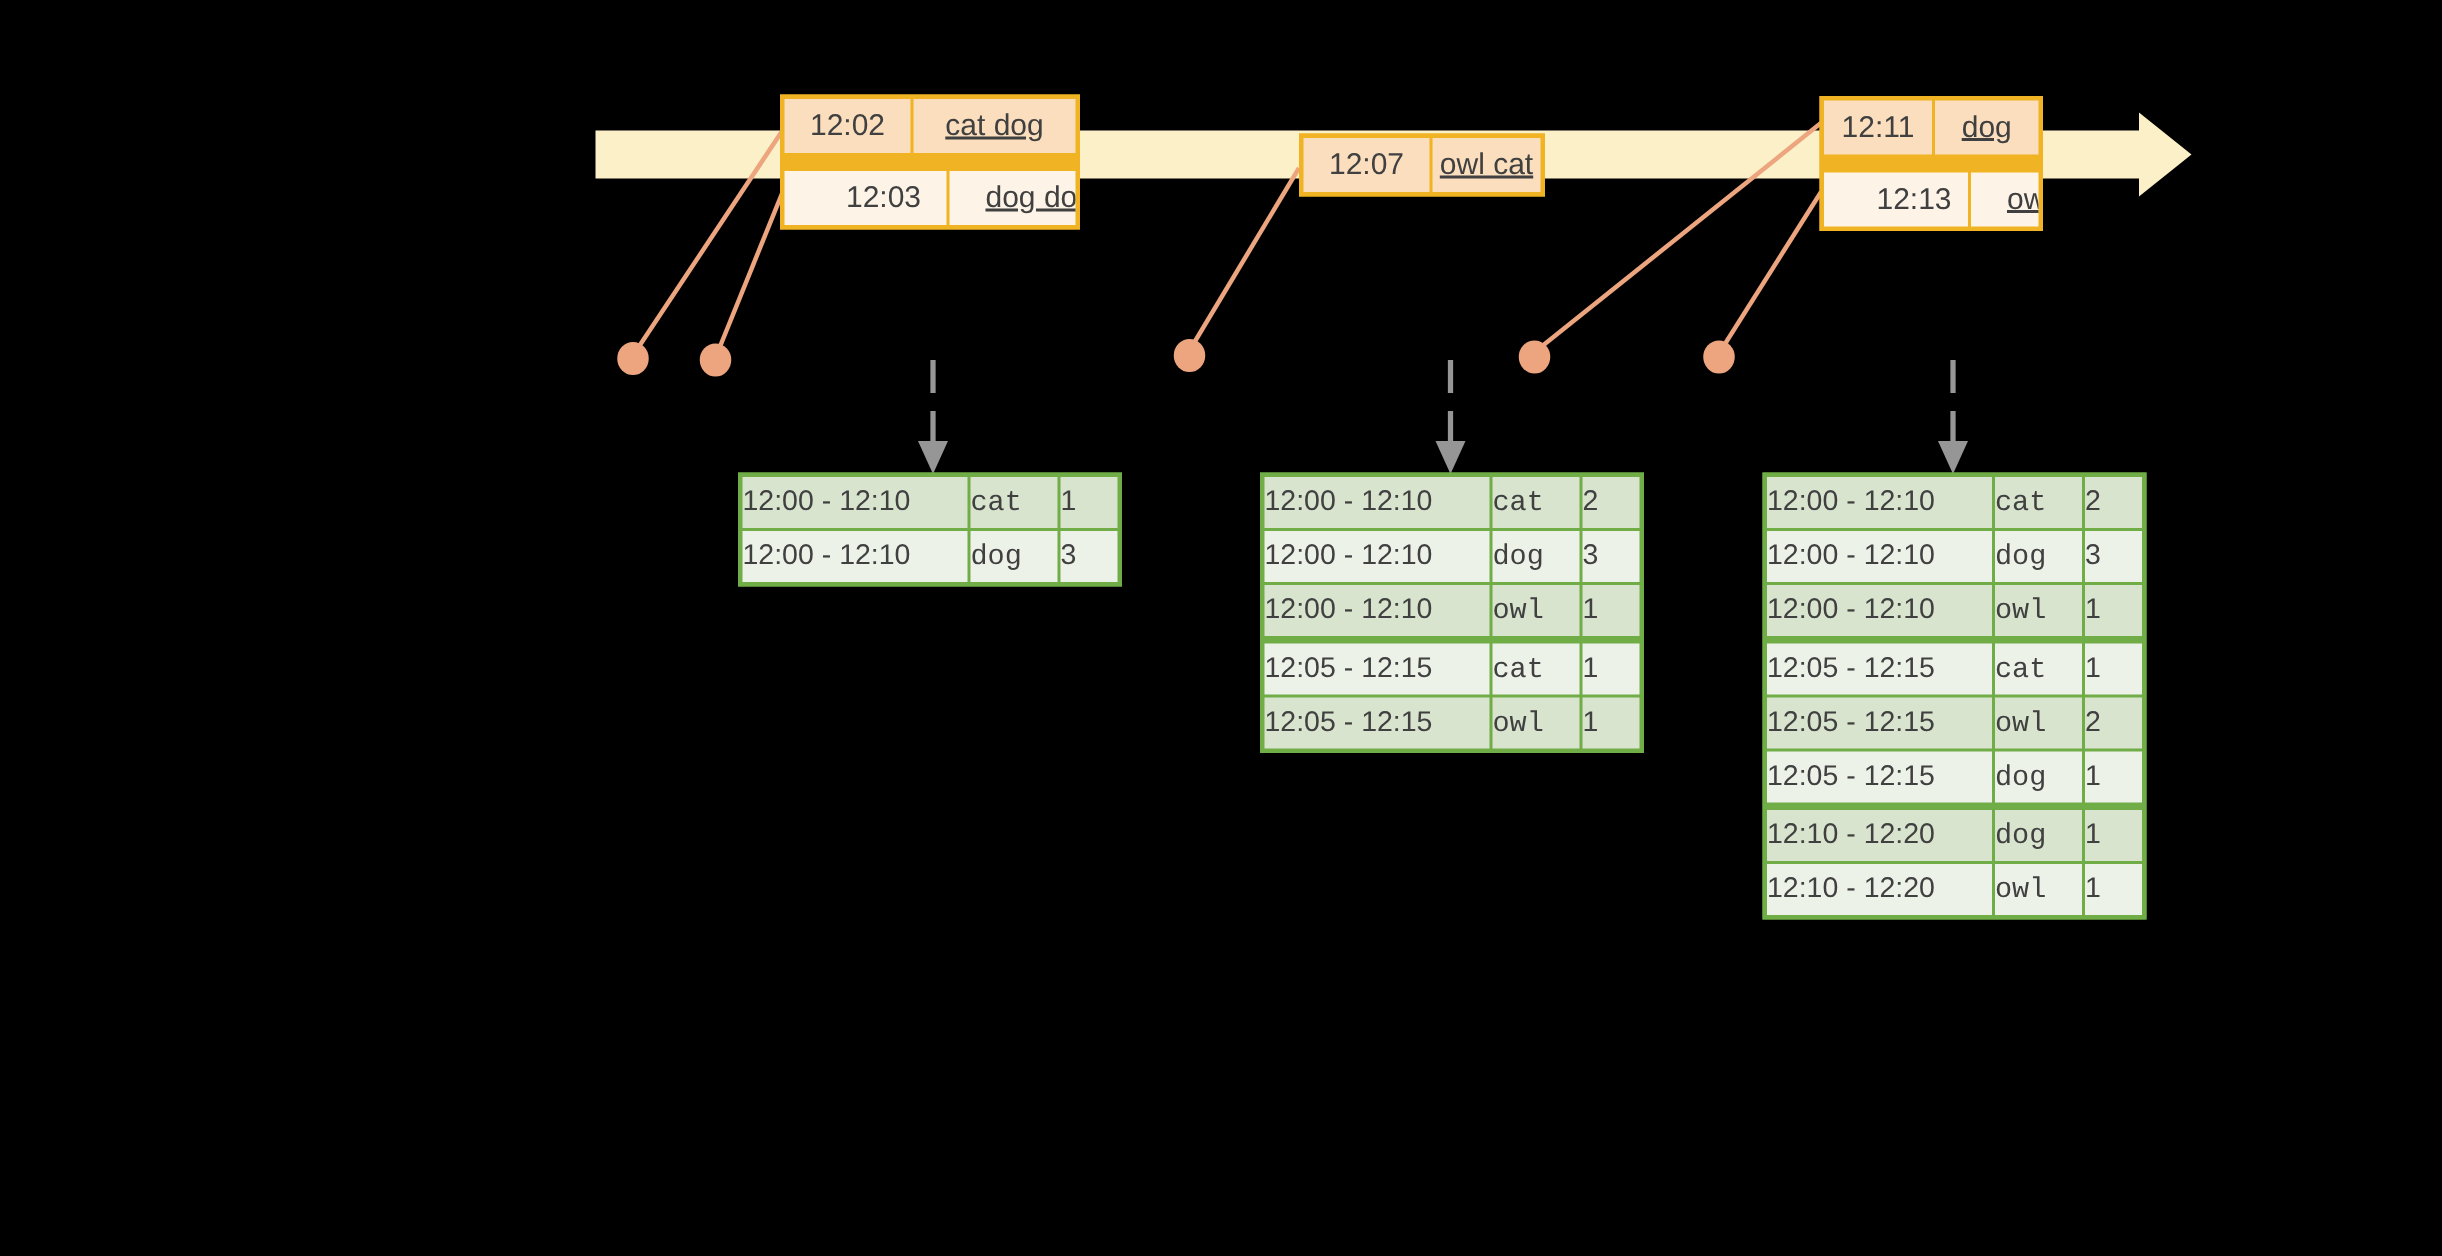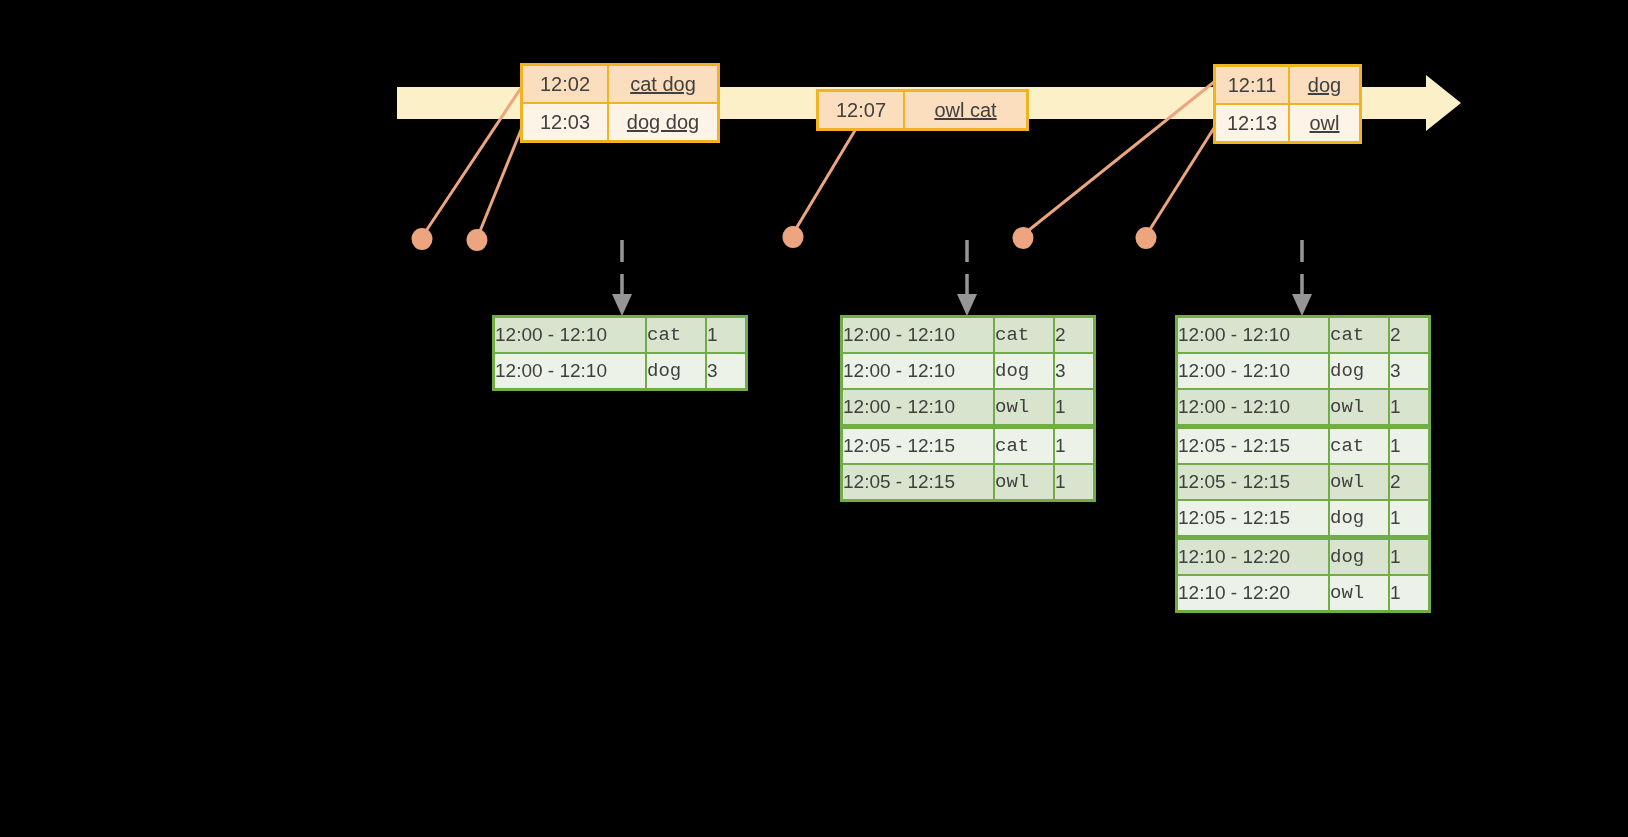--- a/index.html
+++ b/index.html
@@ -15,33 +15,33 @@
   .conn{stroke:var(--connector,#ECA57E);stroke-width:3;fill:none;}
   .dot{fill:var(--connector,#ECA57E);}
   .trig-line{stroke:var(--arrowgray,#969696);stroke-width:3.5;stroke-dasharray:22 12;fill:none;}
   .trig-head{fill:var(--arrowgray,#969696);}
 
   
   .e-table{
     position:absolute;box-sizing:border-box;
     border:3px solid var(--eborder,#F0B323);
     background:var(--eborder,#F0B323);
-    display:flex;flex-direction:column;gap:2px;
+    display:flex;flex-direction:column;gap:12px;
   }
   .erow{display:flex;gap:2px;}
   .ecell{
     height:36px;line-height:36px;text-align:center;
     font-size:20px;color:var(--text,#404040);white-space:nowrap;overflow:hidden;
   }
   .etime{width:84px;}
   .ewords{flex:1;text-decoration:underline;}
   .erow.dark  .ecell{background:var(--erowdark,#FADEBE);}
-  .erow.light .ecell{background:var(--erowlight,#FDF3E6);}
+  .erow.light .ecell{background:var(--erowlight,#FDF3E6);padding-left:24px;}
   #etable-0{left:520px;top:63px;width:200px;}
-  #etable-1{left:816px;top:89px;width:213px;}
+  #etable-1{left:866px;top:89px;width:164px;}
   #etable-2{left:1213px;top:64px;width:149px;}
   #etable-2 .etime{width:72px;}
 
   
   .g-table{
     position:absolute;box-sizing:border-box;width:256px;
     border:3px solid var(--gborder,#70AD47);
     background:var(--gborder,#70AD47);
     display:flex;flex-direction:column;gap:2px;
   }

